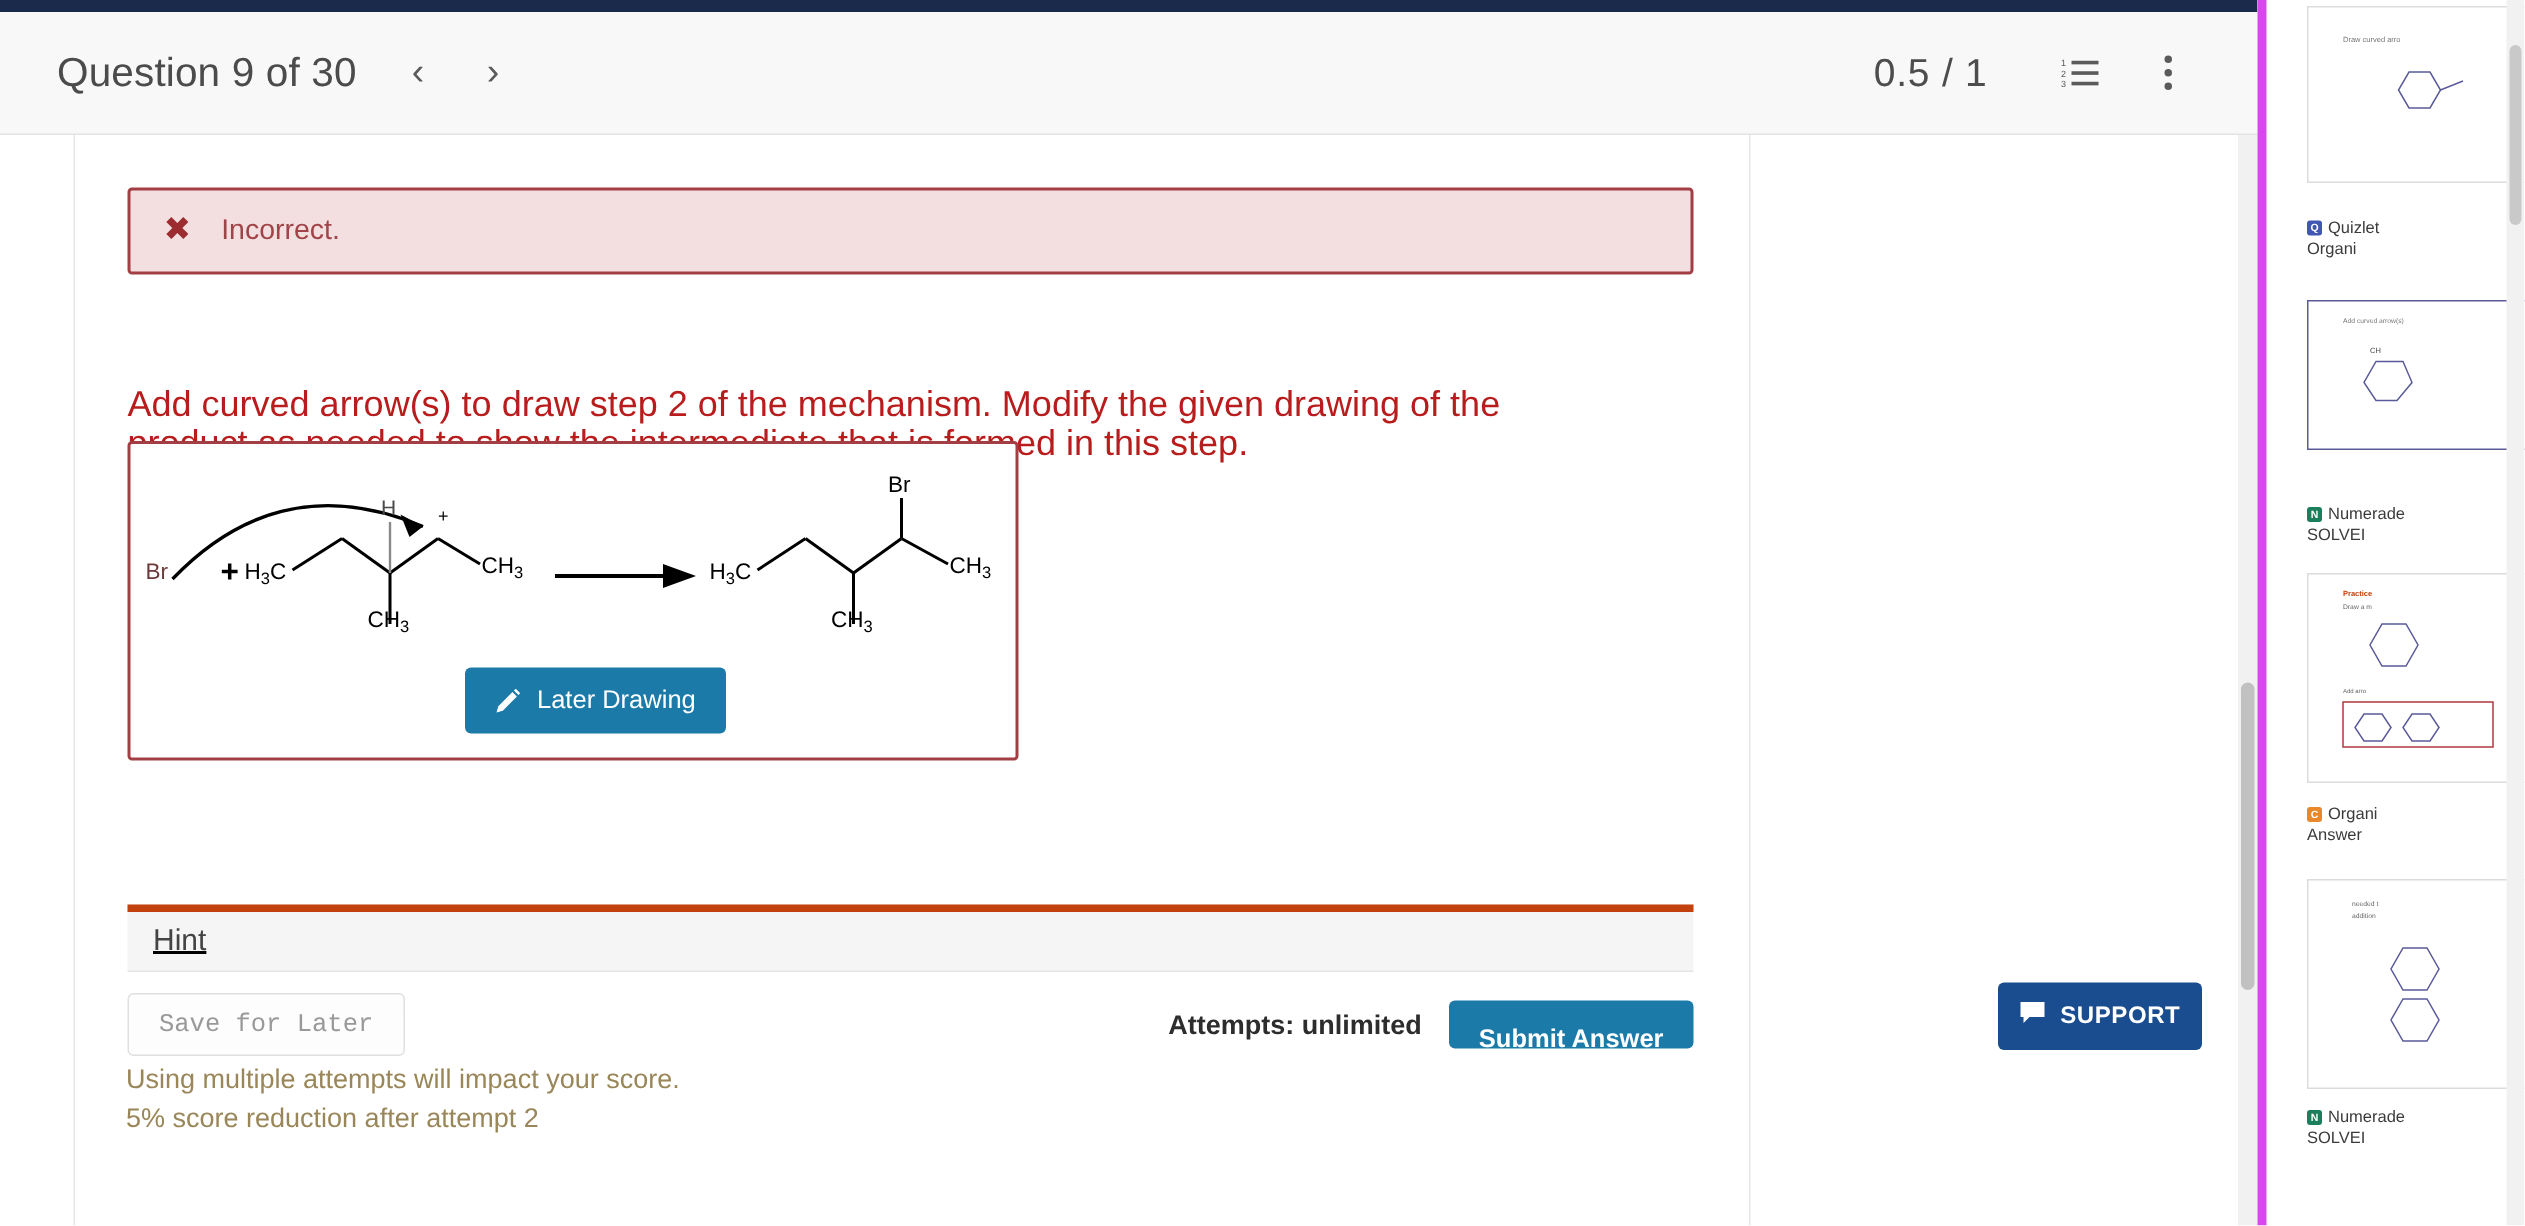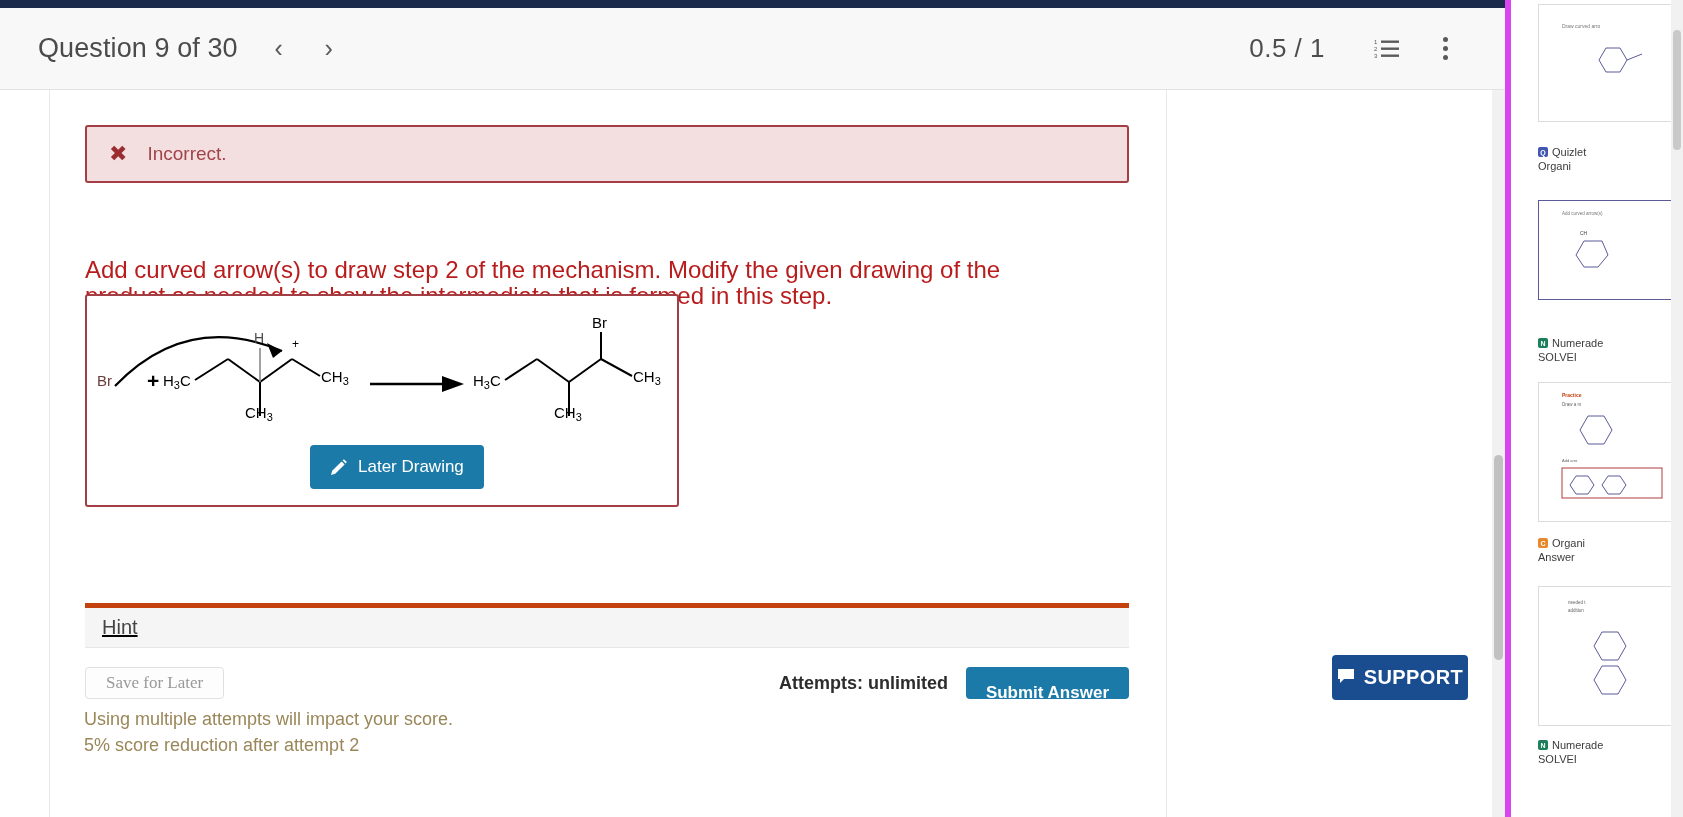--- a/index.html
+++ b/index.html
@@ -124,24 +124,24 @@
     text-decoration:underline;
   }
   .hint-label { font-size:20px; color:#444; }
 
   
   .action-row {
     position:absolute; left:85px; top:662px; width:1044px; height:42px;
     display:flex; align-items:center;
   }
   .save-later-btn {
-    height:32px; padding:0 20px;
+    height:42px; padding:0 20px;
     background:#fdfdfd; color:#999999;
     border:1px solid #e0e0e0; border-radius:4px;
-    font-size:17px; font-family:Liberation Serif, serif;
+    font-size:17px; font-family:Liberation Mono, monospace;
     cursor:pointer;
   }
   .action-right { margin-left:auto; display:flex; align-items:center; gap:18px; }
   .attempts { font-size:18px; color:#2d2d2d; font-weight:bold;margin-left:13px; }
   .submit-btn {
     height:32px; padding:16px 20px;
     background:#1b7aa8; color:#ffffff;
     border:none; border-radius:4px;
     font-size:17px; font-weight:bold;
     font-family:"Liberation Sans", sans-serif;
@@ -154,21 +154,21 @@
   }
   .warn-line { font-size:18px; color:#9a8759; line-height:26px; }
 
   
   .support-btn {
     position:absolute; left:1332px; top:655px;
     width:136px; height:45px;
     background:#1a4d8f; color:#ffffff;
     border:none; border-radius:4px;
     display:flex; align-items:center; justify-content:center; gap:9px;
-    font-size:20px; font-weight:bold; letter-spacing:0.4px;
+    font-size:16px; font-weight:bold; letter-spacing:0.4px;
     font-family:"Liberation Sans", sans-serif;
     cursor:pointer;
   }
 
   
   .main-scroll-track {
     position:absolute; left:1492px; top:90px; width:13px; height:727px;
     background:#f1f1f1;
   }
   .main-scroll-thumb {

